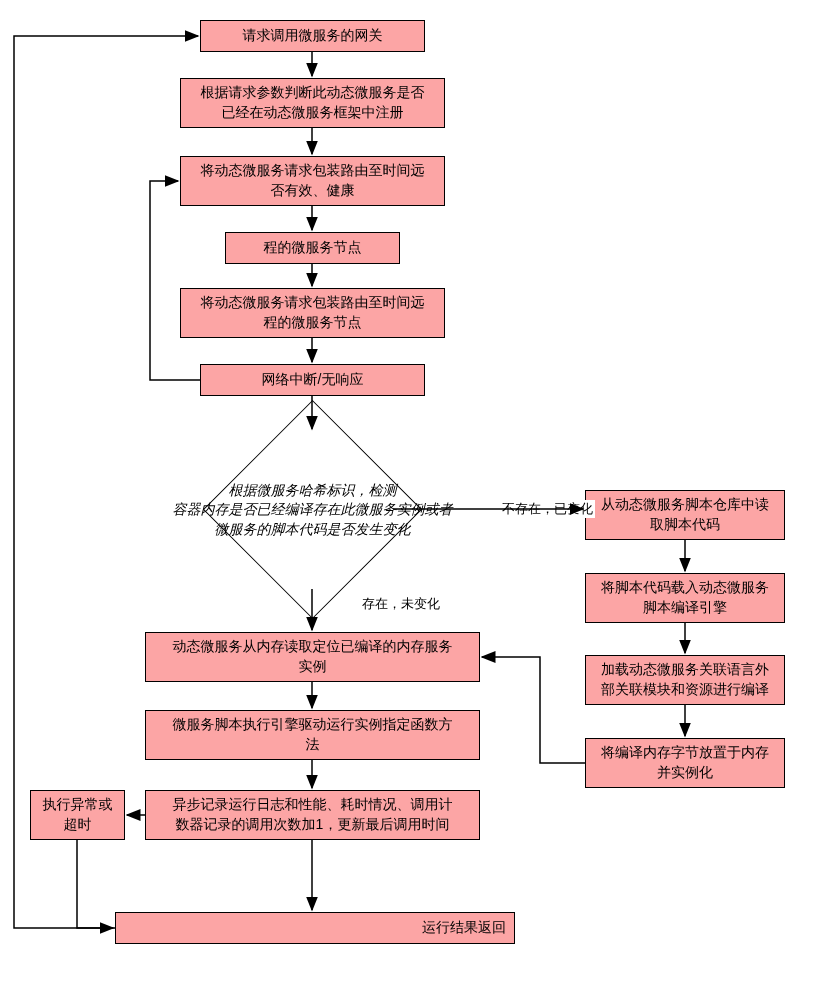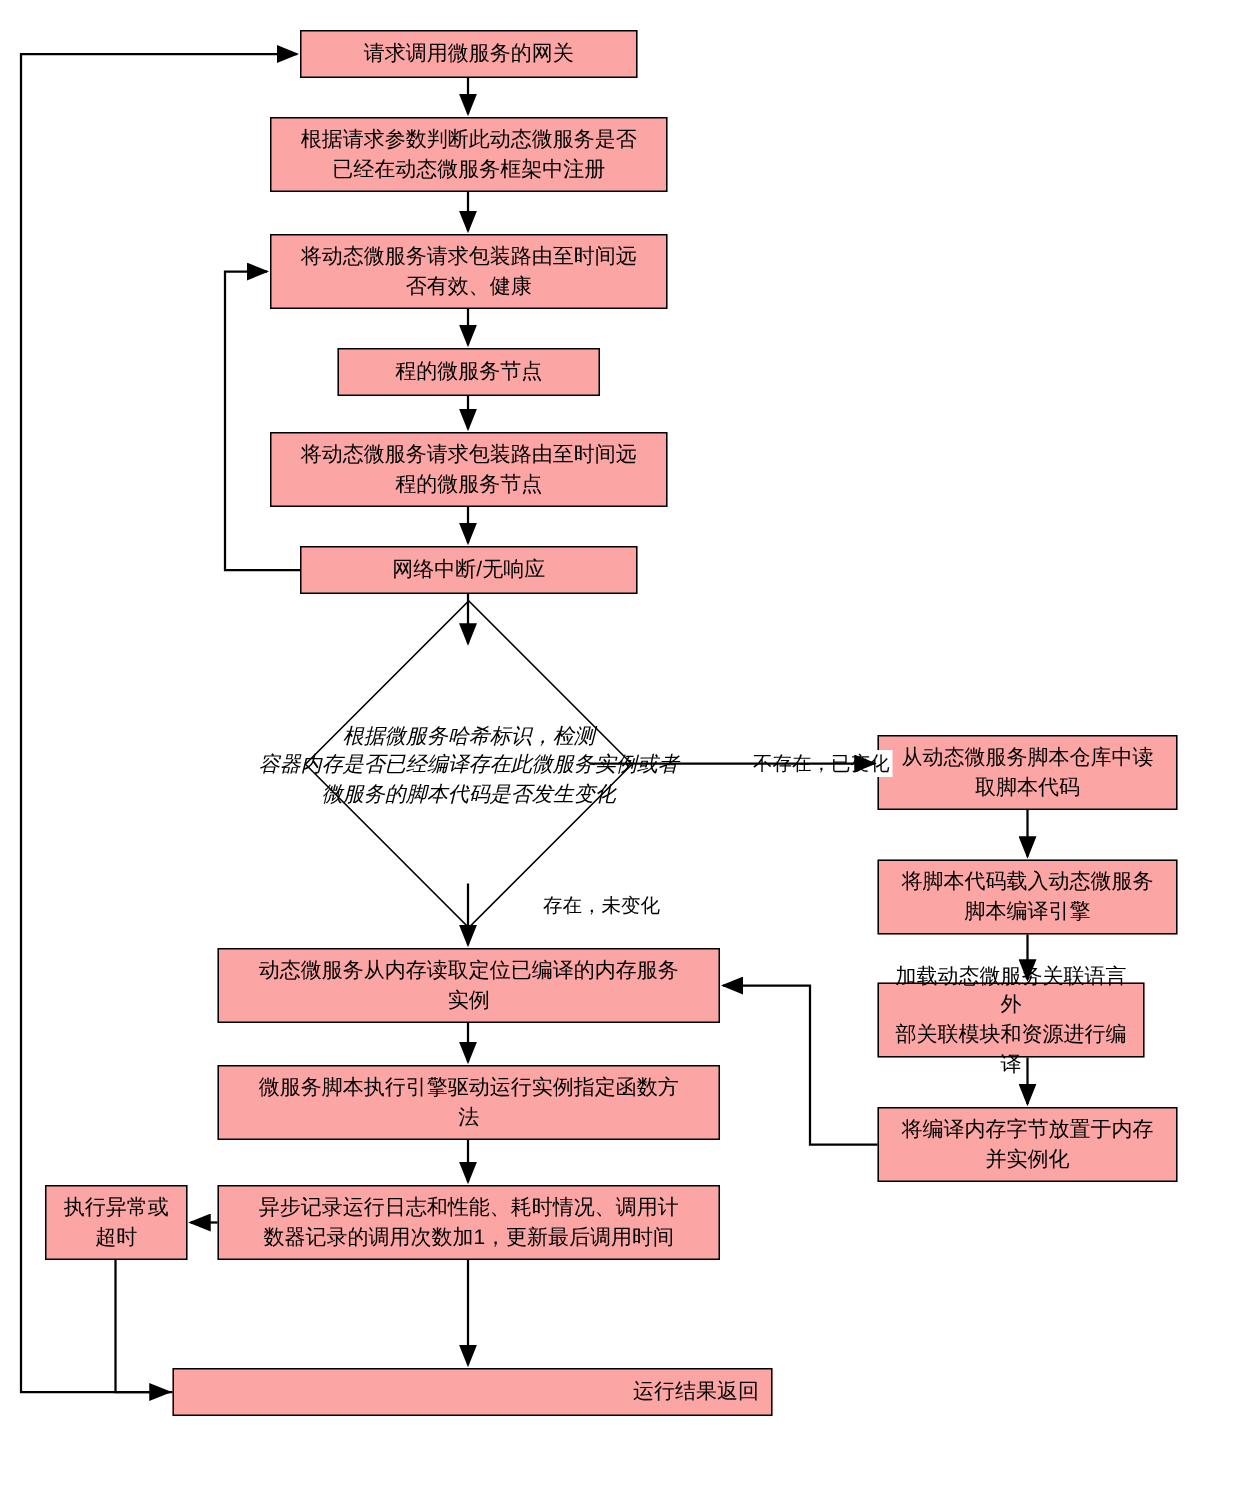--- a/index.html
+++ b/index.html
@@ -121,21 +121,21 @@
 <div class="box" style="left:585px; top:490px; width:200px; height:50px;">
     <span style="white-space:pre-line">从动态微服务脚本仓库中读
 取脚本代码</span>
   </div>
 
 <div class="box" style="left:585px; top:573px; width:200px; height:50px;">
     <span style="white-space:pre-line">将脚本代码载入动态微服务
 脚本编译引擎</span>
   </div>
 
-<div class="box" style="left:585px; top:655px; width:178px; height:50px;">
+<div class="box" style="left:585px; top:655px; width:200px; height:50px;">
     <span style="white-space:pre-line">加载动态微服务关联语言外
 部关联模块和资源进行编译</span>
   </div>
 
 <div class="box" style="left:585px; top:738px; width:200px; height:50px;">
     <span style="white-space:pre-line">将编译内存字节放置于内存
 并实例化</span>
   </div>
 
 <div class="edge-label" style="left:460px; top:500px;">不存在，已变化</div>

